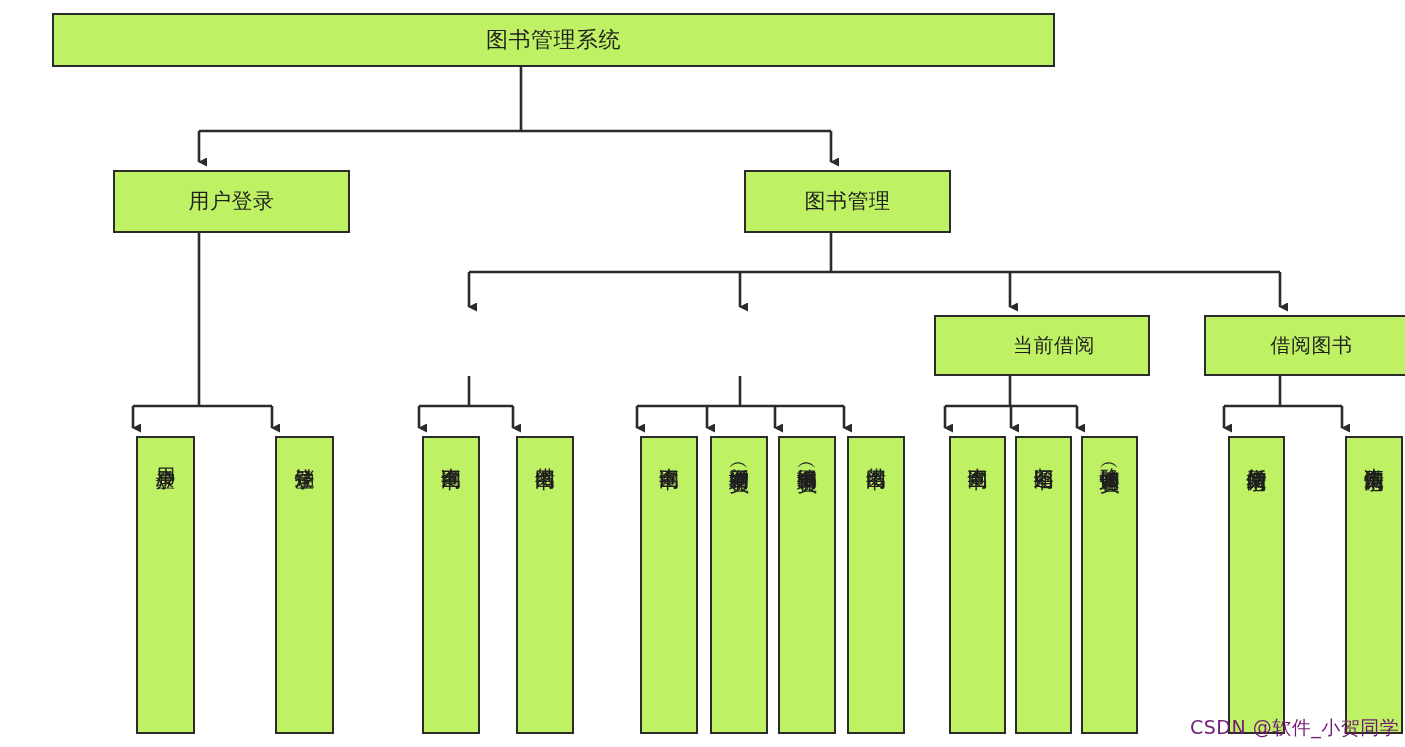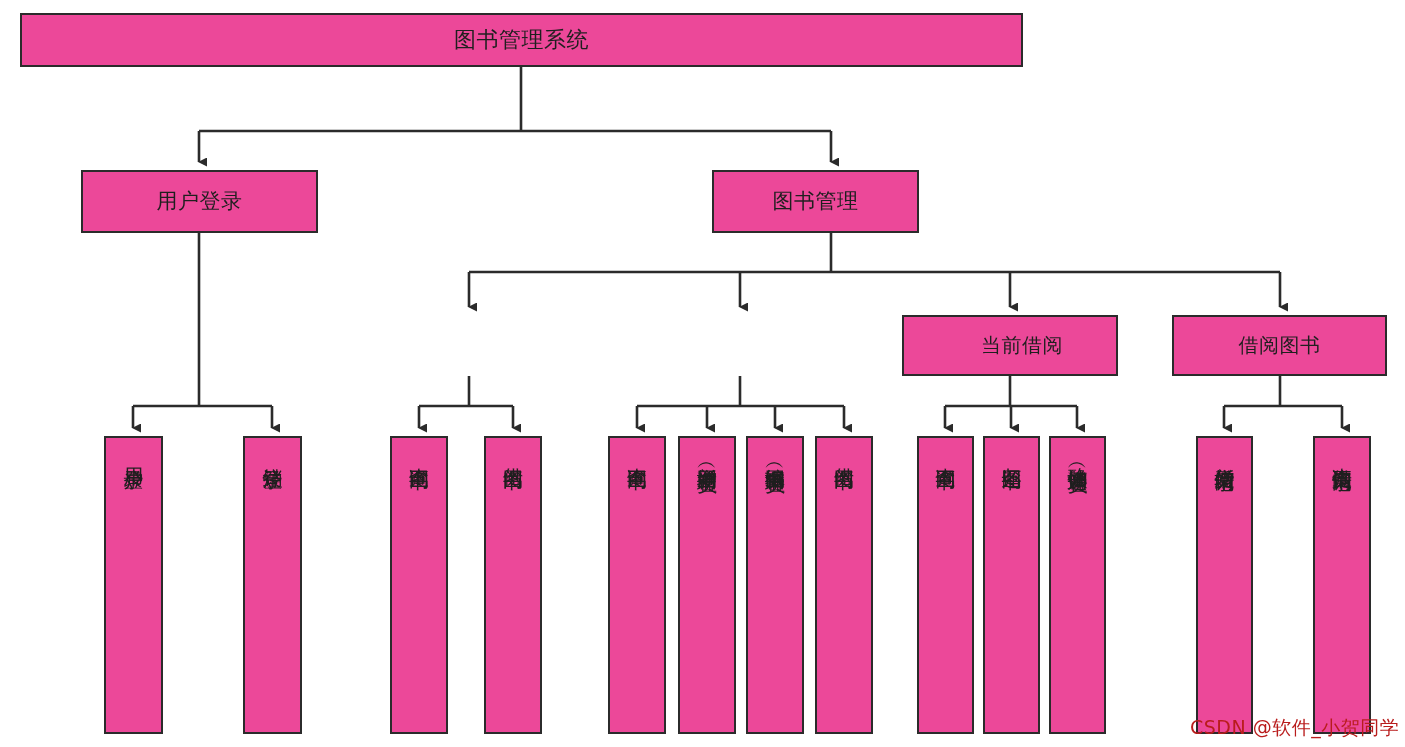--- a/index.html
+++ b/index.html
@@ -22,26 +22,27 @@
     position: absolute;
     left: 0;
     top: 0;
     width: 1405px;
     height: 747px;
     pointer-events: none;
   }
   .node {
     position: absolute;
     box-sizing: border-box;
-    background: #ec4899;
+    background: #bef264;
     border: 2px solid #2b2b2b;
     display: flex;
     align-items: center;
     justify-content: center;
     color: #1f1f1f;
+    margin-left: 32px;
   }
   .node.horiz {
     writing-mode: horizontal-tb;
   }
   .node .label {
     display: block;
     text-align: center;
     letter-spacing: 0.5px;
     line-height: 1.18;
   }
@@ -62,21 +63,21 @@
   }
   .node.leaf .label {
     writing-mode: vertical-rl;
     text-orientation: upright;
     line-height: 1.06;
     letter-spacing: 1px;
     white-space: nowrap;
   }
   .watermark {
     position: absolute;
-    color: #b91c1c;
+    color: #701a75;
     font-size: 19px;
     letter-spacing: 0.5px;
     white-space: nowrap;
     user-select: none;
   }
 </style>
 </head>
 <body>
 
 <div id="canvas">

